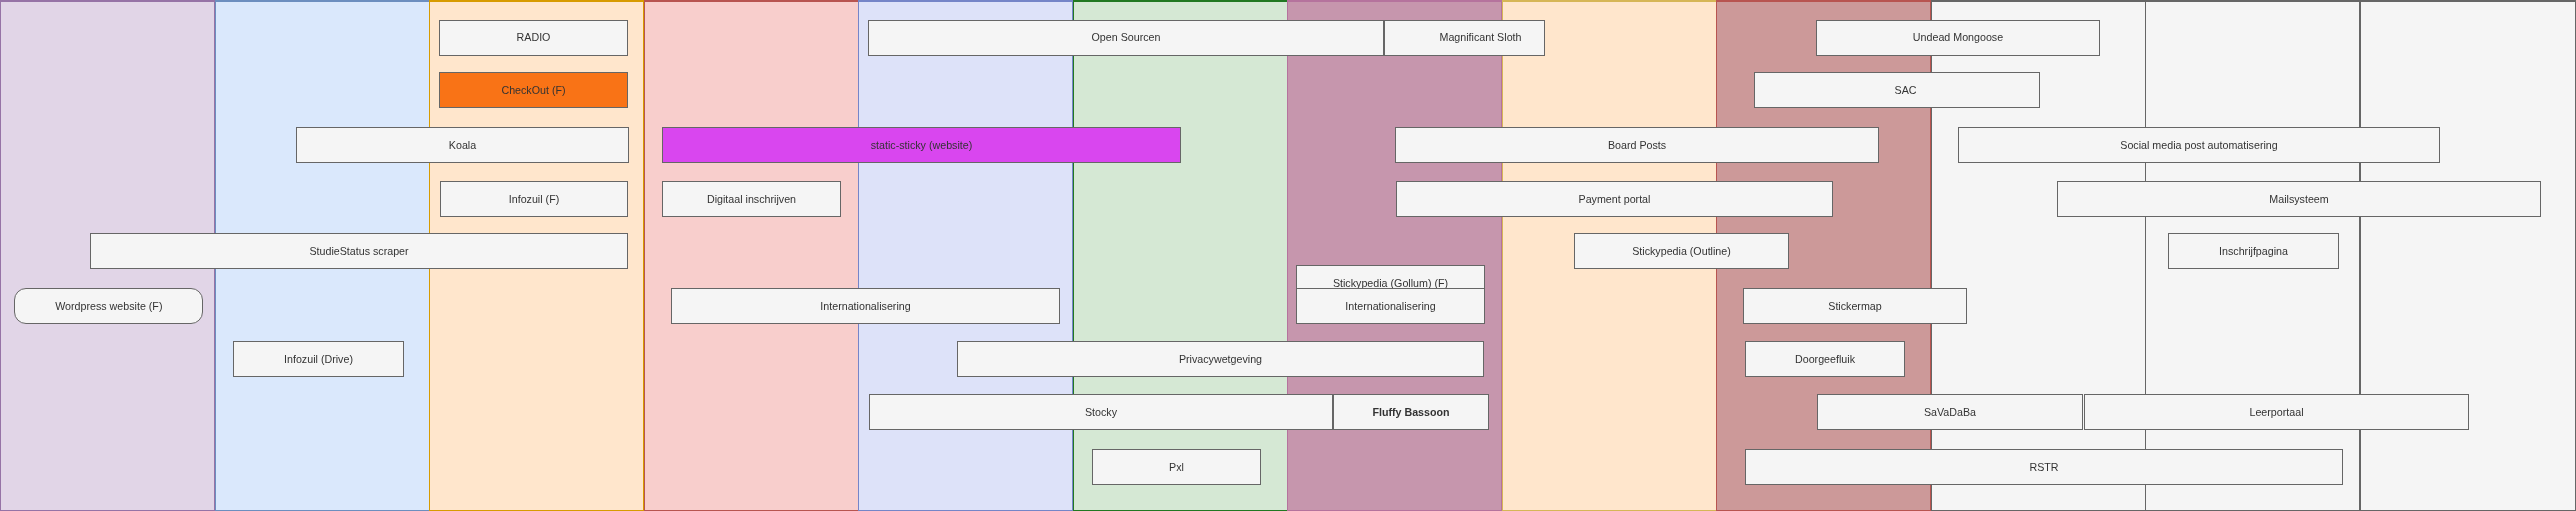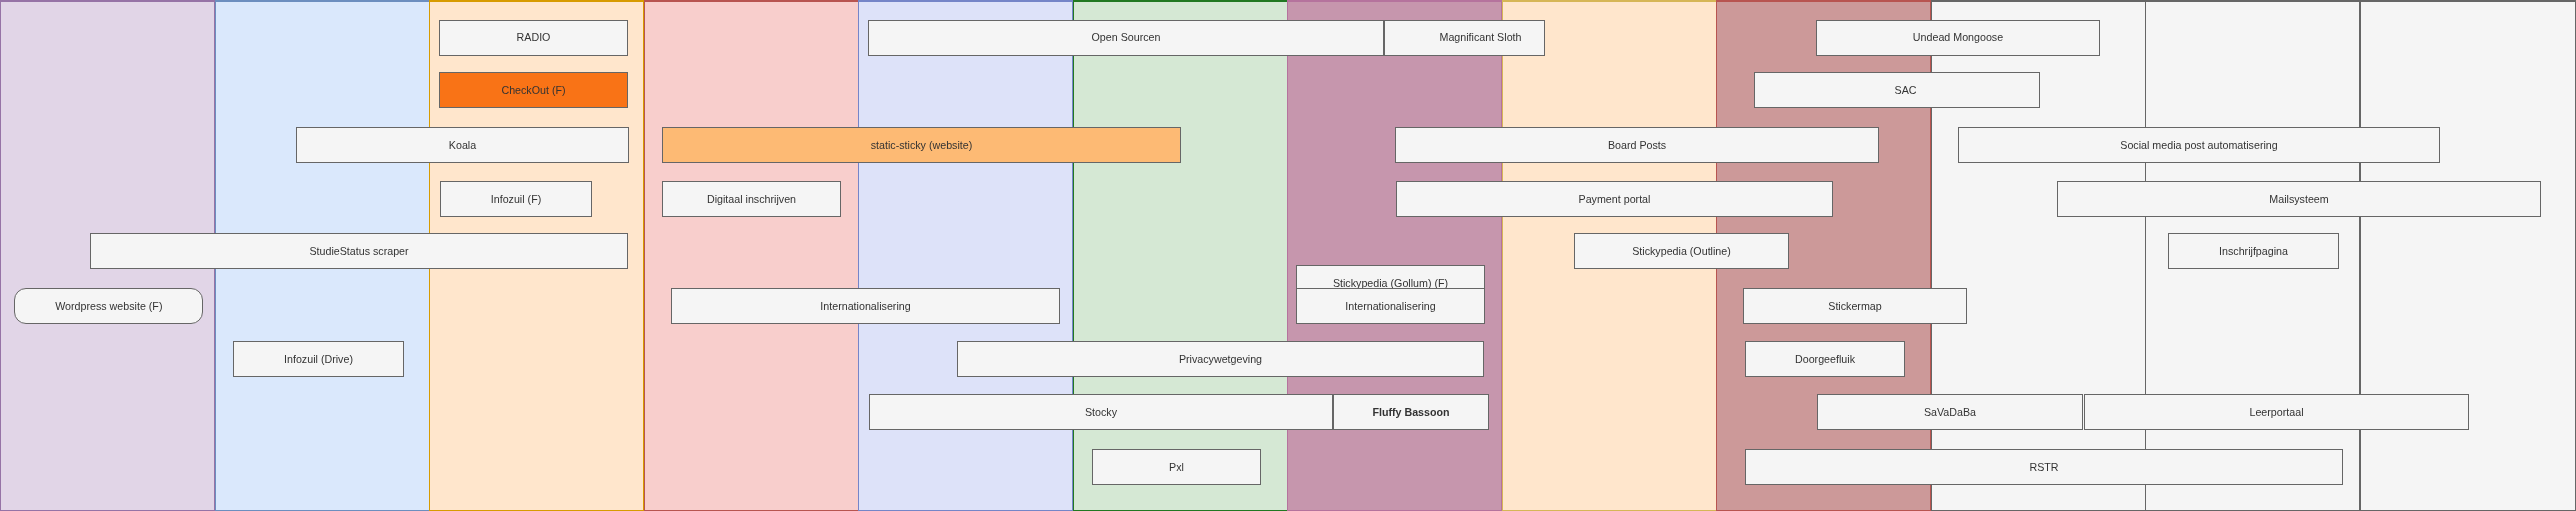--- a/index.html
+++ b/index.html
@@ -50,24 +50,24 @@
       <div class="lane" style="left: 2360px; width: 216px; background: rgb(245, 245, 245); border-color: rgb(102, 102, 102);"></div>
     </div>
   <div id="tasks">
       <div class="task" style="left: 439px; top: 19.7px; width: 189px; height: 36px; background: rgb(245, 245, 245); border-color: rgb(102, 102, 102); color: rgb(51, 51, 51);">RADIO</div>
       <div class="task" style="left: 868px; top: 19.7px; width: 516px; height: 36px; background: rgb(245, 245, 245); border-color: rgb(102, 102, 102); color: rgb(51, 51, 51);">Open Sourcen</div>
       <div class="task" style="left: 1384px; top: 19.7px; width: 161px; height: 36px; background: rgb(245, 245, 245); border-color: rgb(102, 102, 102); color: rgb(51, 51, 51); padding-left: 32px;">Magnificant Sloth</div>
       <div class="task" style="left: 1816px; top: 19.7px; width: 284px; height: 36px; background: rgb(245, 245, 245); border-color: rgb(102, 102, 102); color: rgb(51, 51, 51);">Undead Mongoose</div>
       <div class="task" style="left: 439px; top: 72px; width: 189px; height: 36px; background: #f97316; border-color: rgb(102, 102, 102); color: rgb(51, 51, 51);">CheckOut (F)</div>
       <div class="task" style="left: 1754px; top: 72px; width: 286px; height: 36px; background: rgb(245, 245, 245); border-color: rgb(102, 102, 102); color: rgb(51, 51, 51); padding-left: 17px;">SAC</div>
       <div class="task" style="left: 296px; top: 127px; width: 333px; height: 36px; background: rgb(245, 245, 245); border-color: rgb(102, 102, 102); color: rgb(51, 51, 51);">Koala</div>
-      <div class="task" style="left: 662px; top: 127px; width: 519px; height: 36px; background: #fdba74; border-color: rgb(102, 102, 102); color: rgb(51, 51, 51);">static-sticky (website)</div>
+      <div class="task" style="left: 662px; top: 127px; width: 519px; height: 36px; background: #d946ef; border-color: rgb(102, 102, 102); color: rgb(51, 51, 51);">static-sticky (website)</div>
       <div class="task" style="left: 1395px; top: 127px; width: 484px; height: 36px; background: rgb(245, 245, 245); border-color: rgb(102, 102, 102); color: rgb(51, 51, 51);">Board Posts</div>
       <div class="task" style="left: 1958px; top: 127px; width: 482px; height: 36px; background: rgb(245, 245, 245); border-color: rgb(102, 102, 102); color: rgb(51, 51, 51);">Social media post automatisering</div>
-      <div class="task" style="left: 440px; top: 181px; width: 152px; height: 36px; background: rgb(245, 245, 245); border-color: rgb(102, 102, 102); color: rgb(51, 51, 51);">Infozuil (F)</div>
+      <div class="task" style="left: 440px; top: 181px; width: 188px; height: 36px; background: rgb(245, 245, 245); border-color: rgb(102, 102, 102); color: rgb(51, 51, 51);">Infozuil (F)</div>
       <div class="task" style="left: 662px; top: 181px; width: 179px; height: 36px; background: rgb(245, 245, 245); border-color: rgb(102, 102, 102); color: rgb(51, 51, 51);">Digitaal inschrijven</div>
       <div class="task" style="left: 1396px; top: 181px; width: 437px; height: 36px; background: rgb(245, 245, 245); border-color: rgb(102, 102, 102); color: rgb(51, 51, 51);">Payment portal</div>
       <div class="task" style="left: 2057px; top: 181px; width: 484px; height: 36px; background: rgb(245, 245, 245); border-color: rgb(102, 102, 102); color: rgb(51, 51, 51);">Mailsysteem</div>
       <div class="task" style="left: 90px; top: 233px; width: 538px; height: 36px; background: rgb(245, 245, 245); border-color: rgb(102, 102, 102); color: rgb(51, 51, 51);">StudieStatus scraper</div>
       <div class="task" style="left: 1296px; top: 233px; width: 189px; height: 36px; background: rgb(245, 245, 245); border-color: rgb(102, 102, 102); color: rgb(51, 51, 51); margin-top: 32px;">Stickypedia (Gollum) (F)</div>
       <div class="task" style="left: 1574px; top: 233px; width: 215px; height: 36px; background: rgb(245, 245, 245); border-color: rgb(102, 102, 102); color: rgb(51, 51, 51);">Stickypedia (Outline)</div>
       <div class="task" style="left: 2168px; top: 233px; width: 171px; height: 36px; background: rgb(245, 245, 245); border-color: rgb(102, 102, 102); color: rgb(51, 51, 51);">Inschrijfpagina</div>
       <div class="task" style="left: 14.3px; top: 288px; width: 189px; height: 36px; background: rgb(245, 245, 245); border-color: rgb(102, 102, 102); color: rgb(51, 51, 51); border-radius: 12px;">Wordpress website (F)</div>
       <div class="task" style="left: 671px; top: 288px; width: 389px; height: 36px; background: rgb(245, 245, 245); border-color: rgb(102, 102, 102); color: rgb(51, 51, 51);">Internationalisering</div>
       <div class="task" style="left: 1296px; top: 288px; width: 189px; height: 36px; background: rgb(245, 245, 245); border-color: rgb(102, 102, 102); color: rgb(51, 51, 51);">Internationalisering</div>

